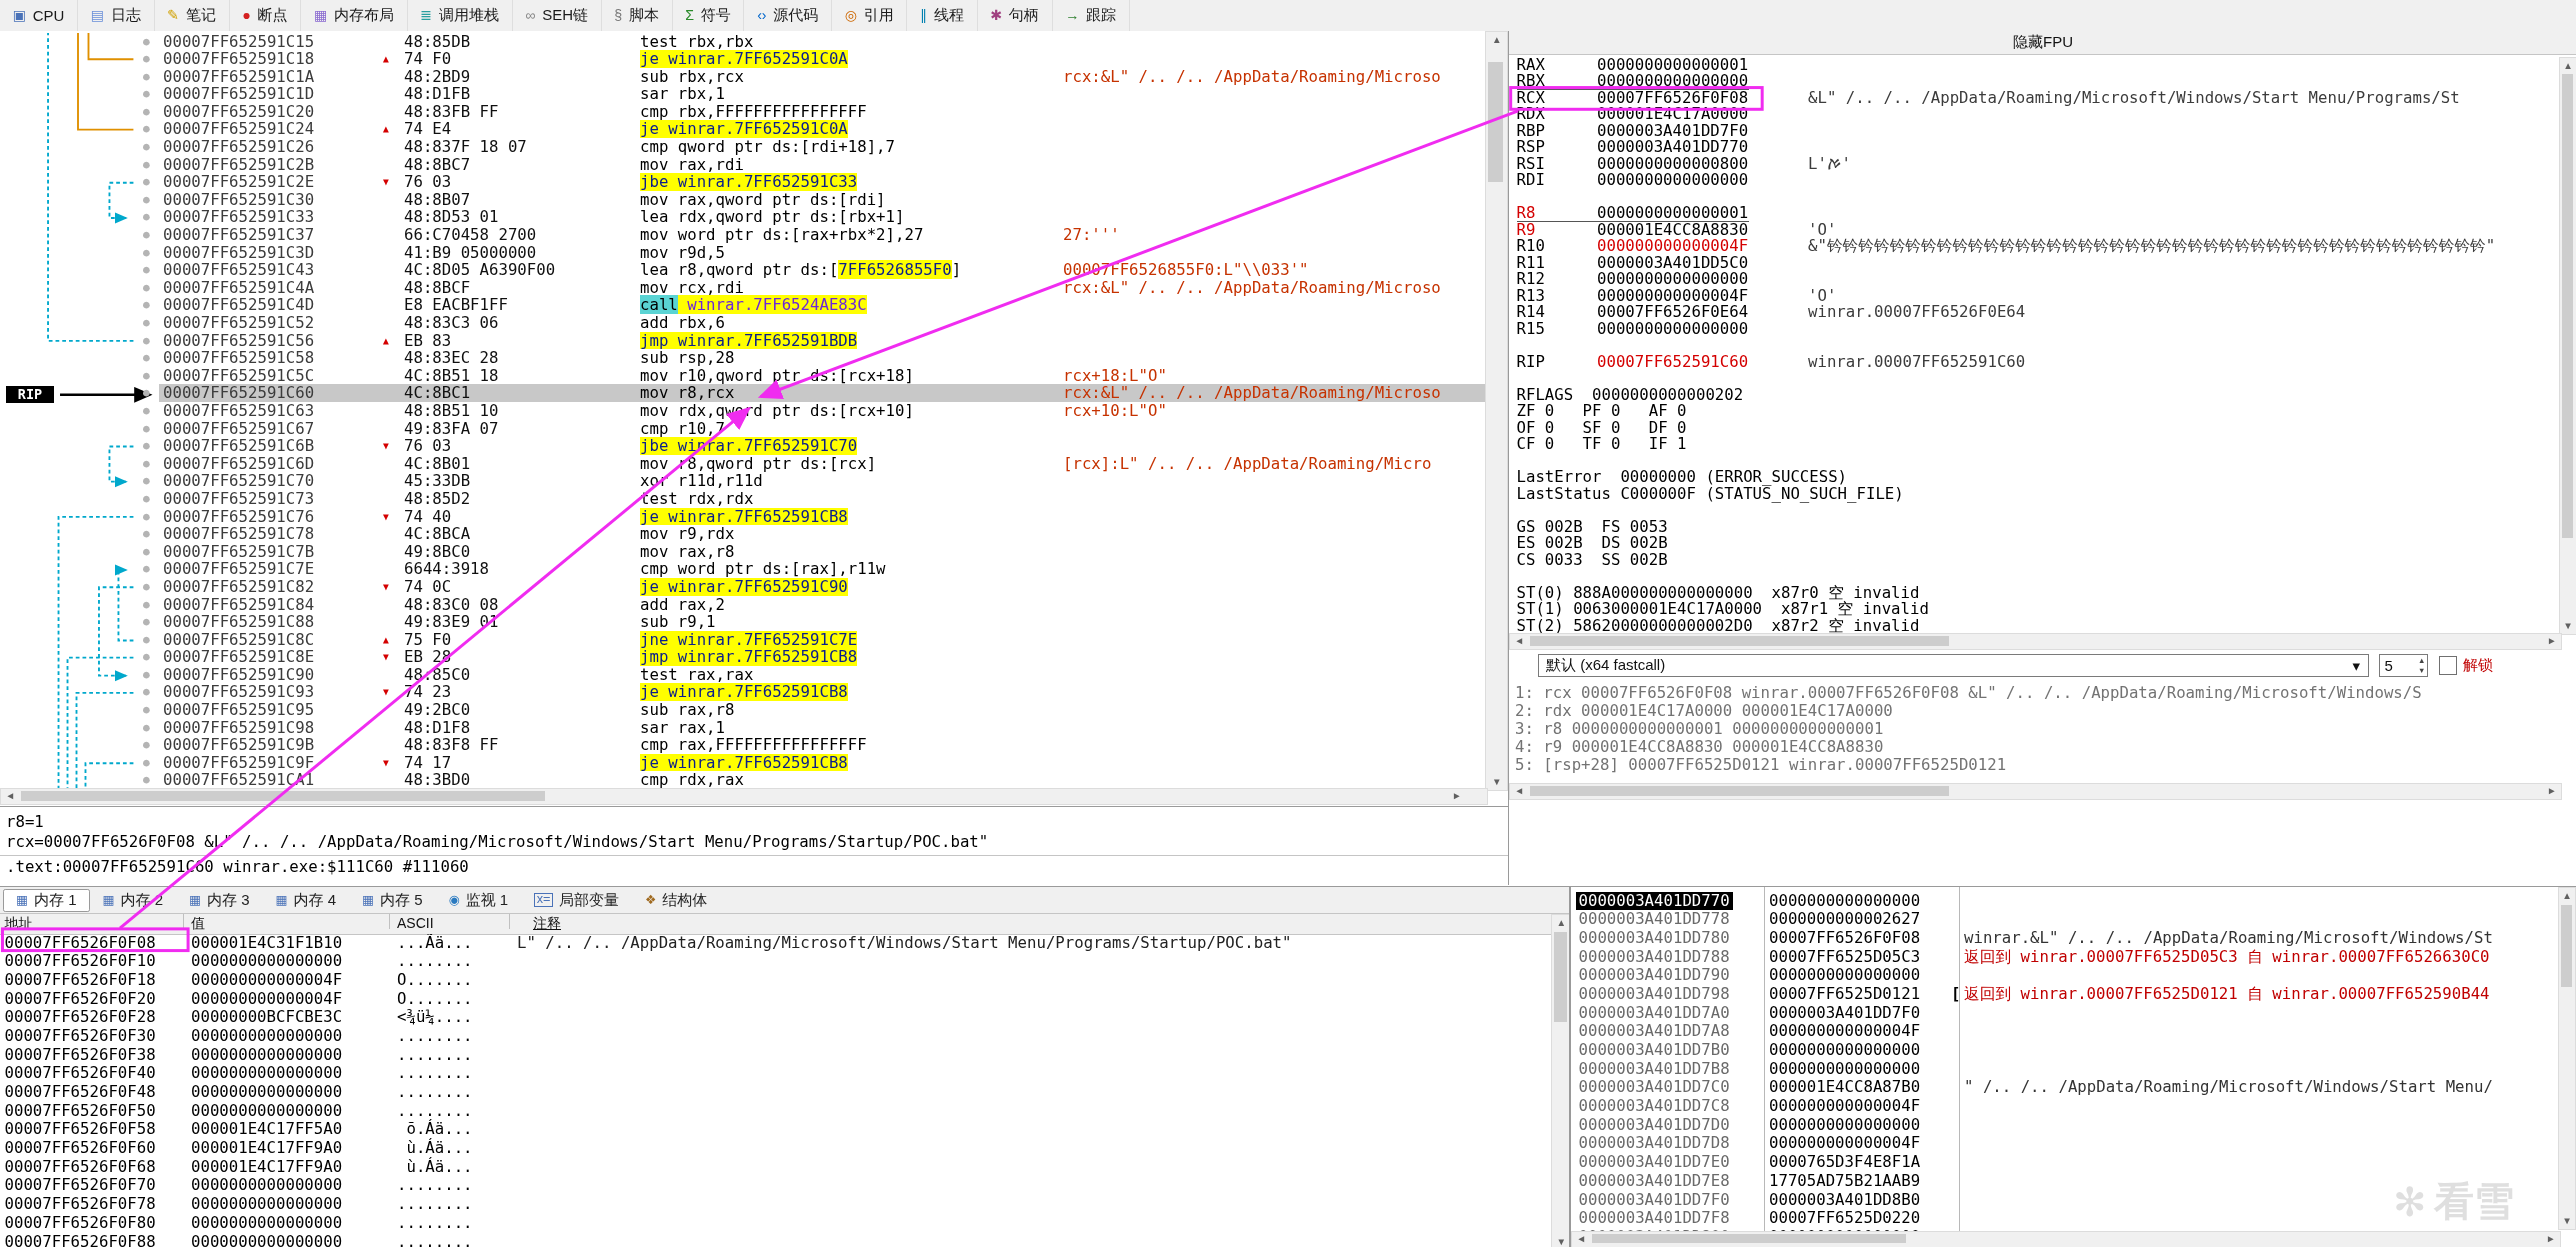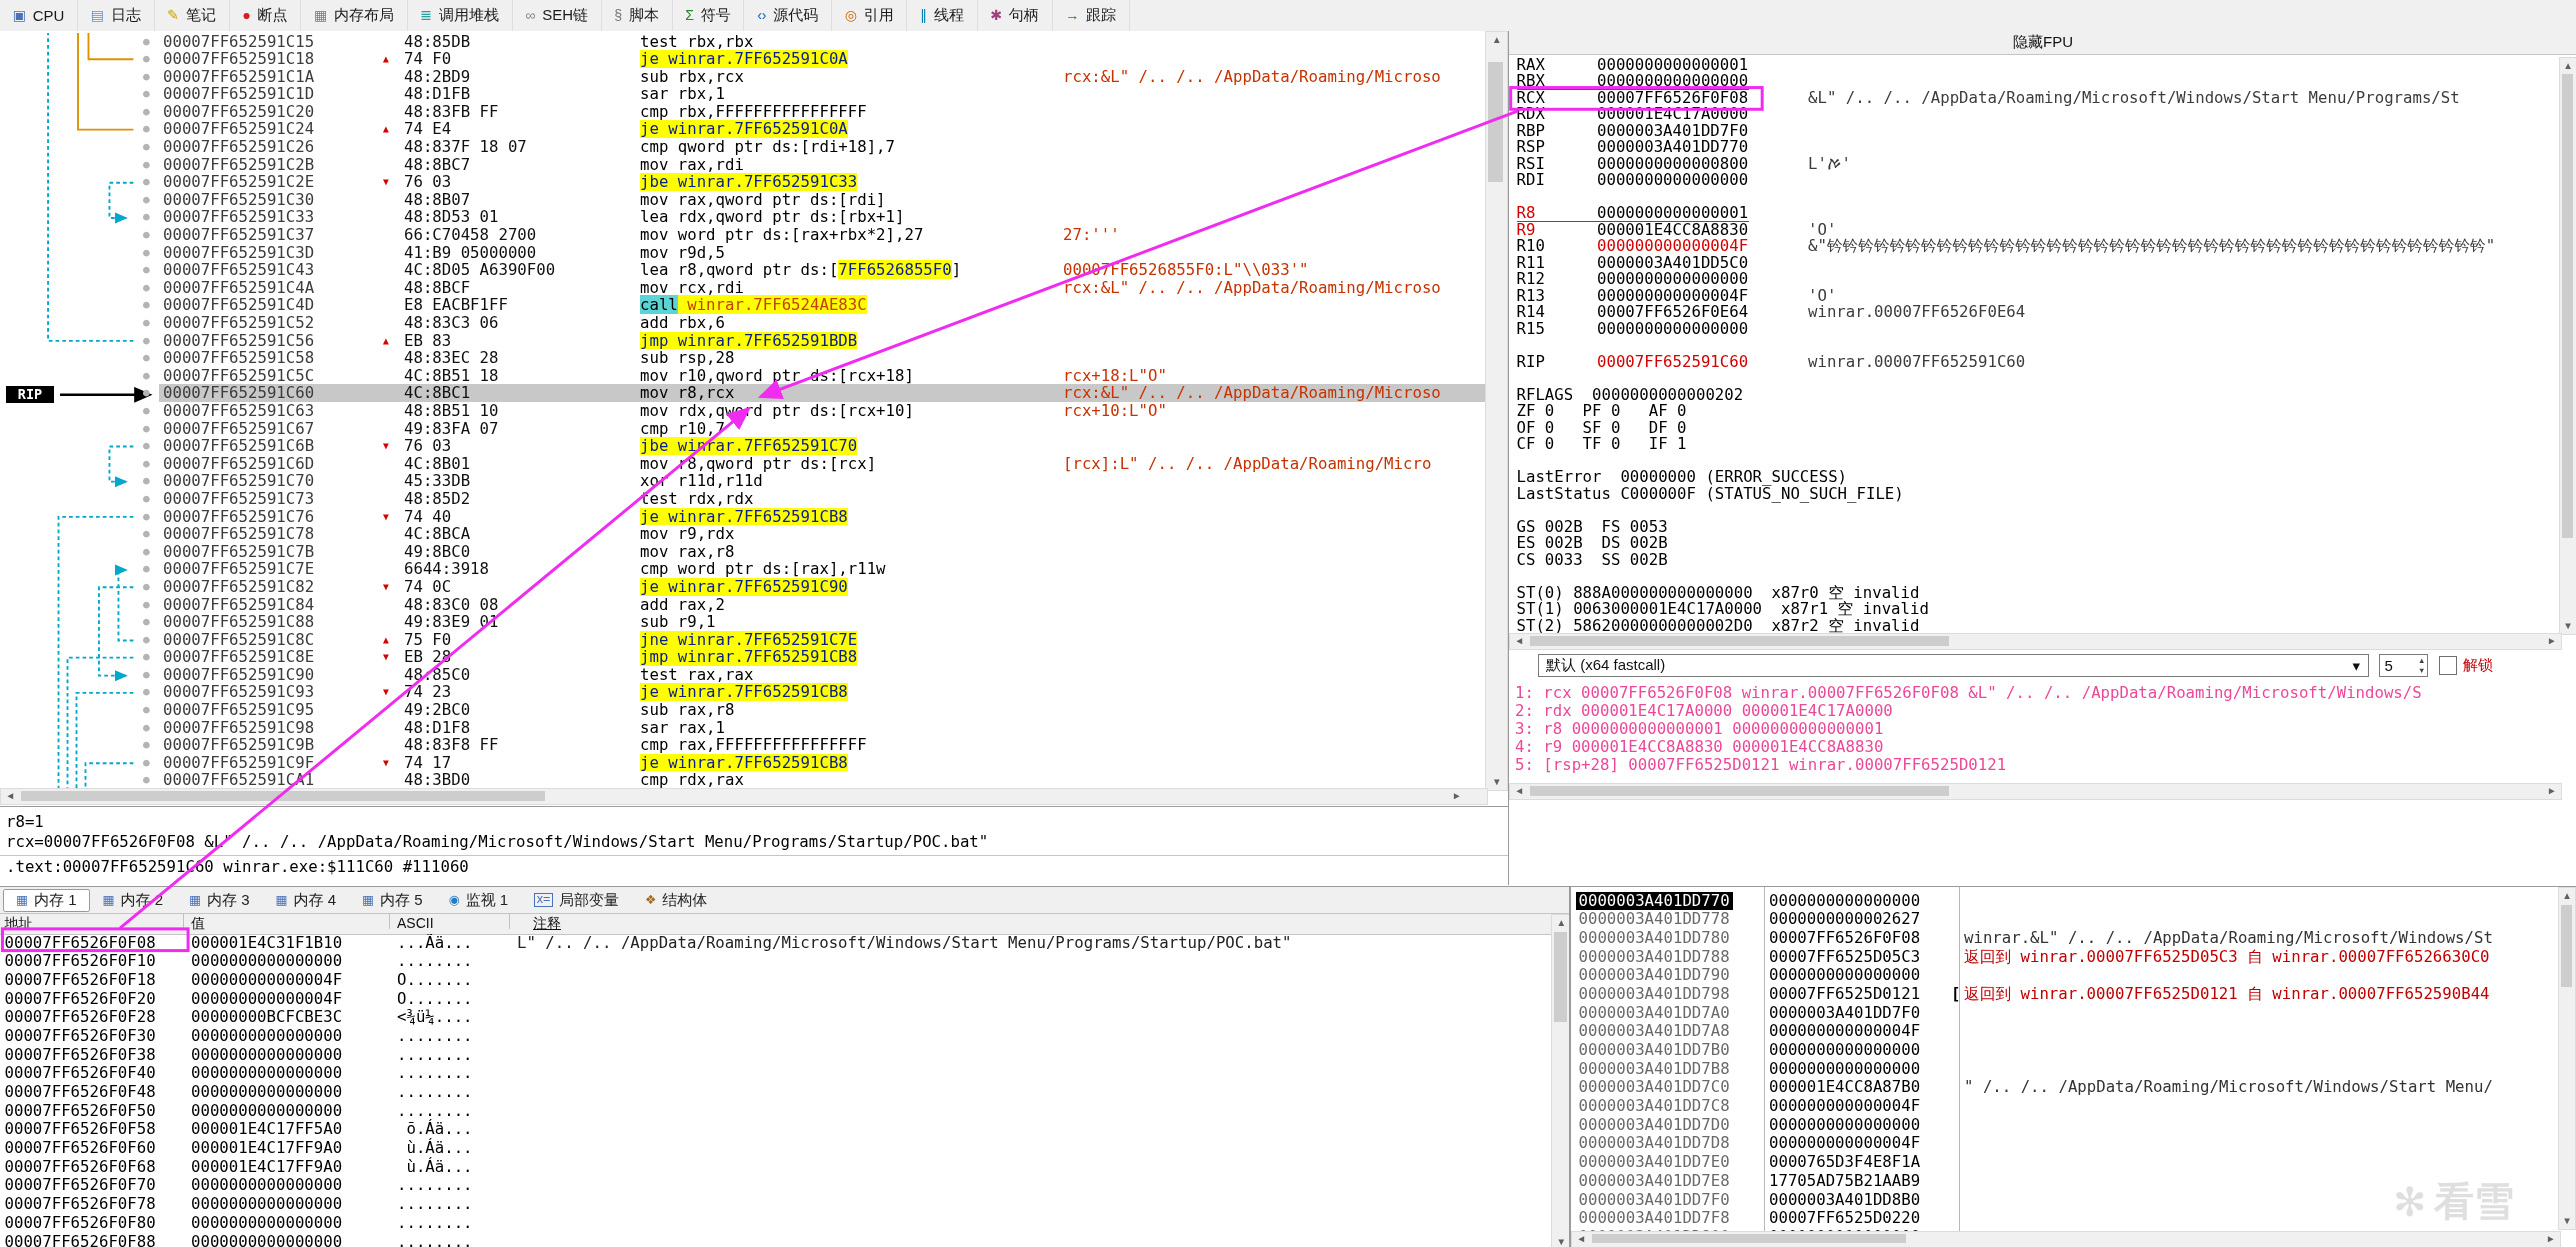--- a/index.html
+++ b/index.html
@@ -21,21 +21,21 @@
         font-family:"DejaVu Sans Mono",monospace;font-size:15.7px;line-height:17.6px;}
   .drow.sel::before{content:"";position:absolute;left:159px;right:0;top:0;bottom:0;background:#c8c8c8;}
   .drow>span{position:absolute;top:0;}
   .dd{left:143px;color:#b4b4b4;font-size:11.2px;}
   .da{left:163px;color:#3c3c3c;}
   .ddir{left:383px;color:#d40000;font-size:9.7px;}
   .db{left:404px;color:#101010;}
   .di{left:640px;color:#000;}
   .di .jmp,.di.jmp{background:#ffff00;color:#0a1e8c;}
   .callm{background:#5ad4d4;color:#000;}
-  .callt{background:#ffff00;color:#c2410c;text-align:center;}
+  .callt{background:#ffff00;color:#6d28d9;text-align:center;}
   .memhl{background:#ffff00;color:#0a1e8c;}
   .dc{left:1063px;color:#c63200;}
   #gutter-svg{position:absolute;left:0;top:1.5px;}
   #rip-box{position:absolute;left:6px;top:355px;width:48px;height:16.5px;background:#000;color:#fff;
            font-size:13.5px;font-weight:bold;display:flex;align-items:center;justify-content:center;
            font-family:"DejaVu Sans Mono",monospace;}
   
   .vscroll{position:absolute;background:#f0f0f0;border:0.7px solid #dcdcdc;}
   .hscroll{position:absolute;background:#f0f0f0;border:0.7px solid #dcdcdc;}
   .sb-arrow{position:absolute;color:#606060;font-size:9.7px;line-height:1;}
@@ -65,21 +65,21 @@
   #callconv-bar{position:absolute;left:0;top:621px;width:100%;height:27px;display:flex;align-items:center;gap:10.5px;padding-left:4.5px;box-sizing:border-box;margin-left:24px;}
   #cc-select{width:831px;height:22.5px;border:0.7px solid #7a7a7a;background:#fff;display:flex;align-items:center;
              justify-content:space-between;padding:0 7.5px;font-size:15px;box-sizing:border-box;}
   #cc-spin{width:49px;height:22.5px;border:0.7px solid #7a7a7a;background:#fff;display:flex;align-items:center;
            padding:0 4.5px;font-size:15px;box-sizing:border-box;position:relative;}
   .spin-btns{position:absolute;right:1.5px;top:0.7px;font-size:7.5px;color:#444;line-height:9.7px;text-align:center;}
   #cc-unlock{display:flex;align-items:center;gap:6px;}
   .cb{width:16.5px;height:16.5px;border:0.7px solid #707070;background:#fff;display:inline-block;}
   .unlock-label{color:#c00000;font-size:15px;}
   #arg-list{position:absolute;left:0;top:653px;width:1051px;height:94px;overflow:hidden;}
-  .arow{height:18px;white-space:pre;font-family:"DejaVu Sans Mono",monospace;font-size:15.7px;line-height:18px;padding-left:6px;color:#ec4899;}
+  .arow{height:18px;white-space:pre;font-family:"DejaVu Sans Mono",monospace;font-size:15.7px;line-height:18px;padding-left:6px;color:#737373;}
   #arg-hscroll{left:0;top:752px;width:1051px;height:15px;}
 
   
   #info-pane{position:absolute;left:0;top:806px;width:1508px;height:80px;background:#fff;
              border-top:0.7px solid #9a9a9a;overflow:hidden;}
   .info-line{white-space:pre;font-family:"DejaVu Sans Mono",monospace;font-size:15.7px;line-height:20px;padding-left:6px;color:#000;}
   #info-divider{border-top:0.7px solid #c5c5c5;margin-top:3px;}
   #status-line{white-space:pre;font-family:"DejaVu Sans Mono",monospace;font-size:15.7px;line-height:22.5px;padding-left:6px;color:#000;}
 
   

